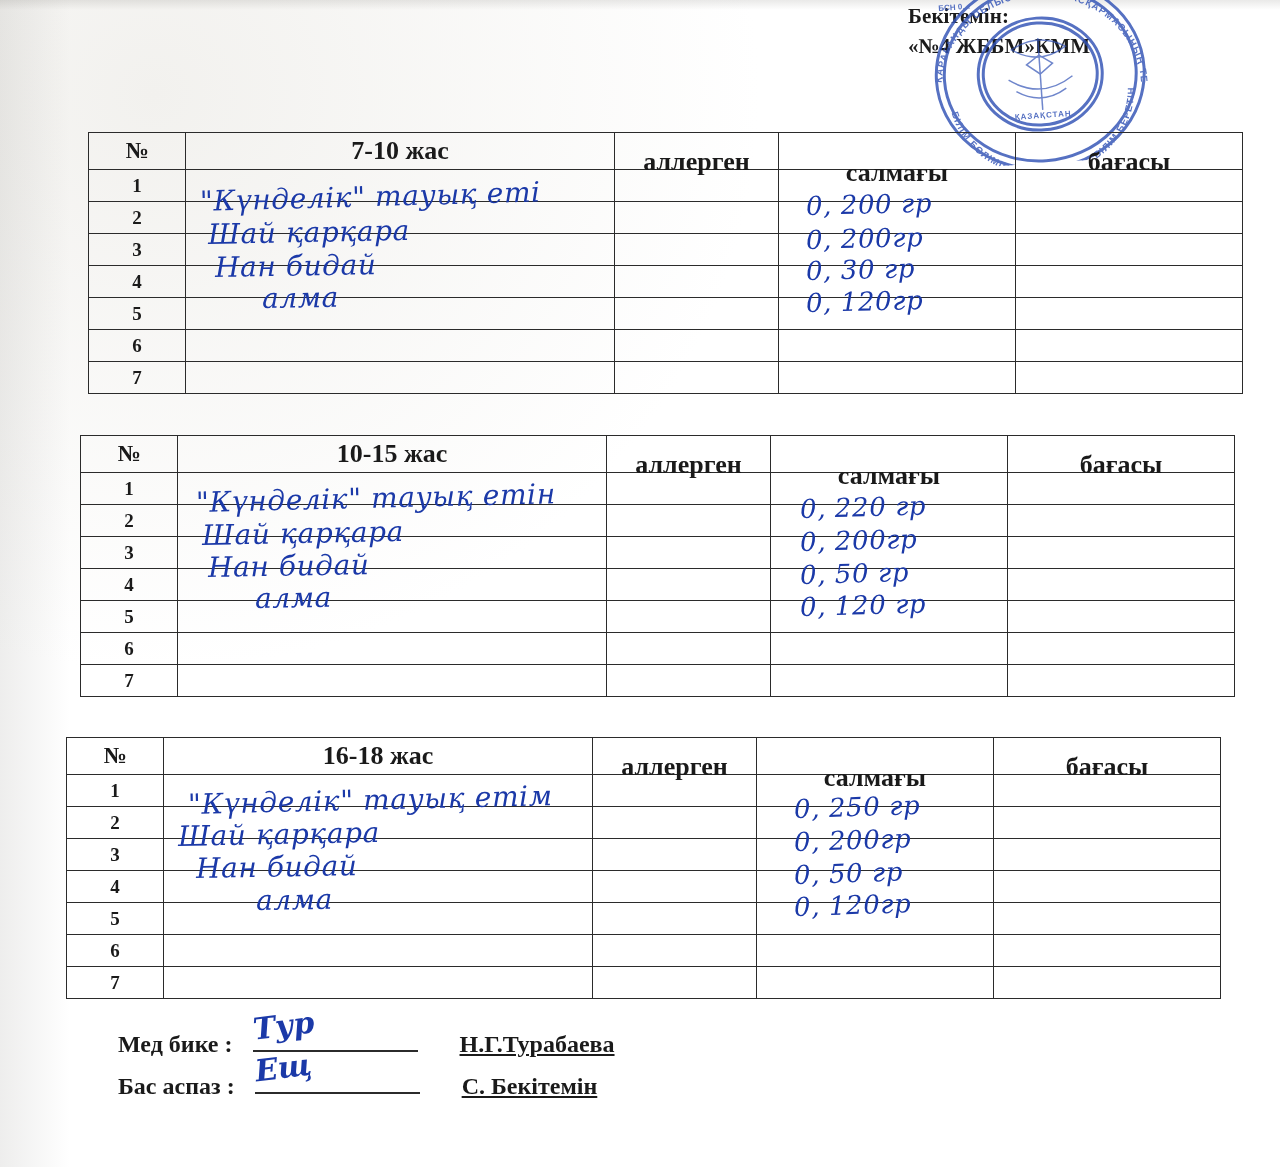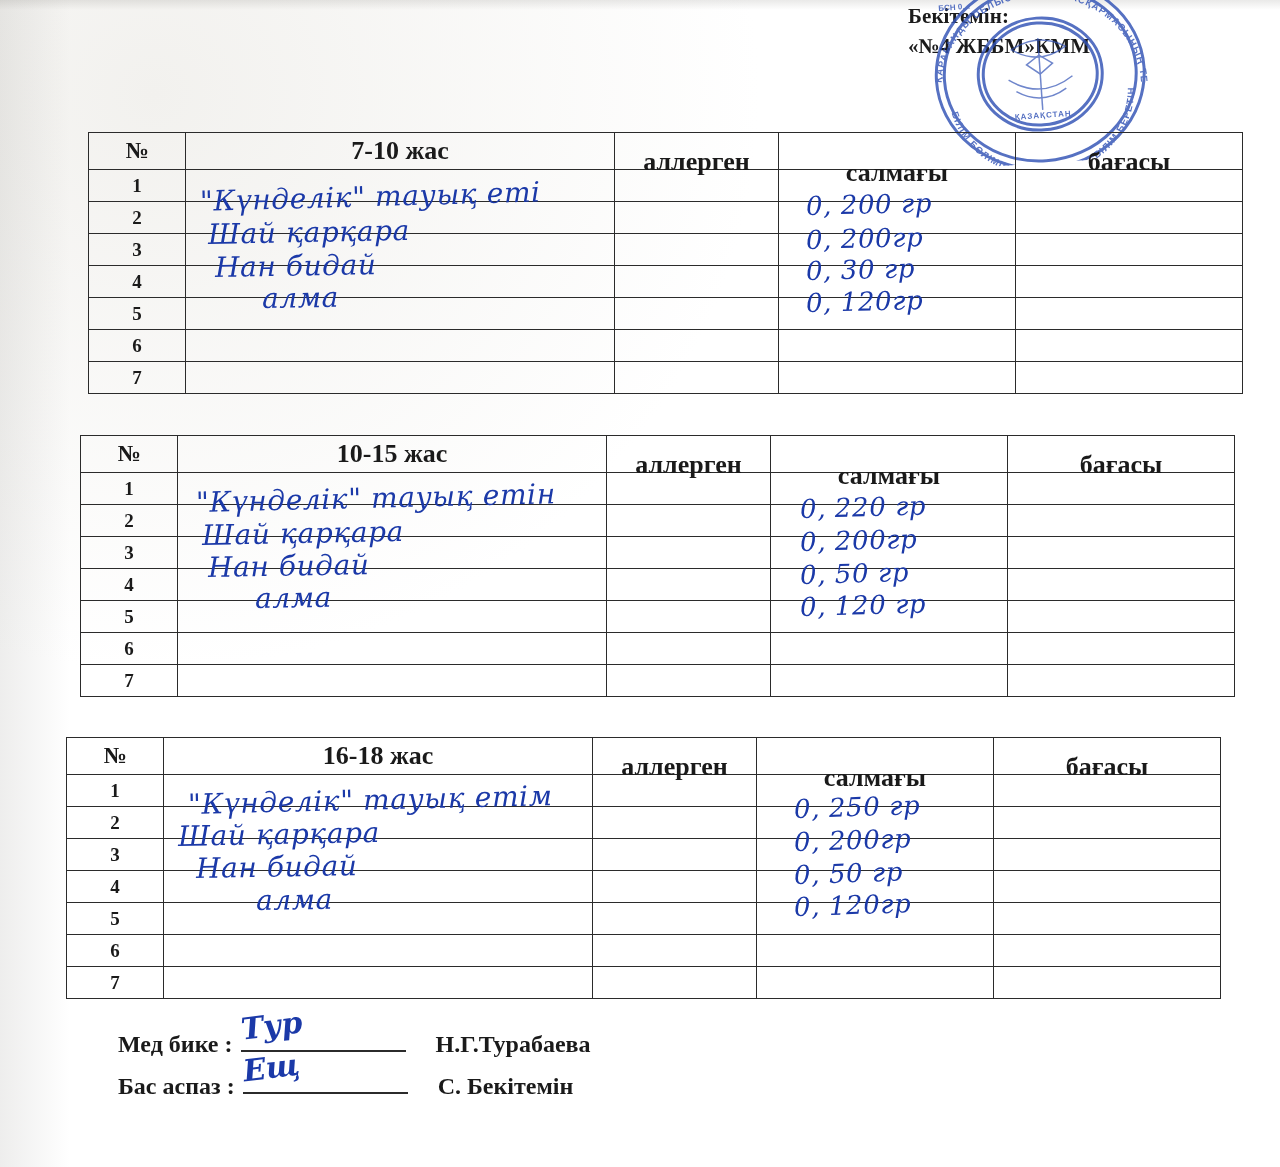--- a/index.html
+++ b/index.html
@@ -115,29 +115,29 @@
 
   
   .footer {
     position: absolute;
     left: 118px;
     bottom: 60px;
     font-size: 24px;
     font-weight: 700;
     line-height: 1.75;
   }
-  .footer .line { display: flex; align-items: baseline; gap: 8px; white-space: nowrap; }
+  .footer .line { display: flex; align-items: baseline; gap: 20px; white-space: nowrap; }
   .sig-slot {
     display: inline-block;
     width: 165px;
     border-bottom: 2px solid #2b2b2b;
     height: 26px;
     position: relative;
   }
-  .sig-name { margin-left: 22px; font-weight: 700; }
+  .sig-name { margin-left: 22px; font-weight: 700; text-decoration: underline; }
 
   .legend {
     position: absolute;
     left: 832px;
     bottom: 10px;
     font-size: 24px;
     font-weight: 700;
     line-height: 2.0;
   }
 

